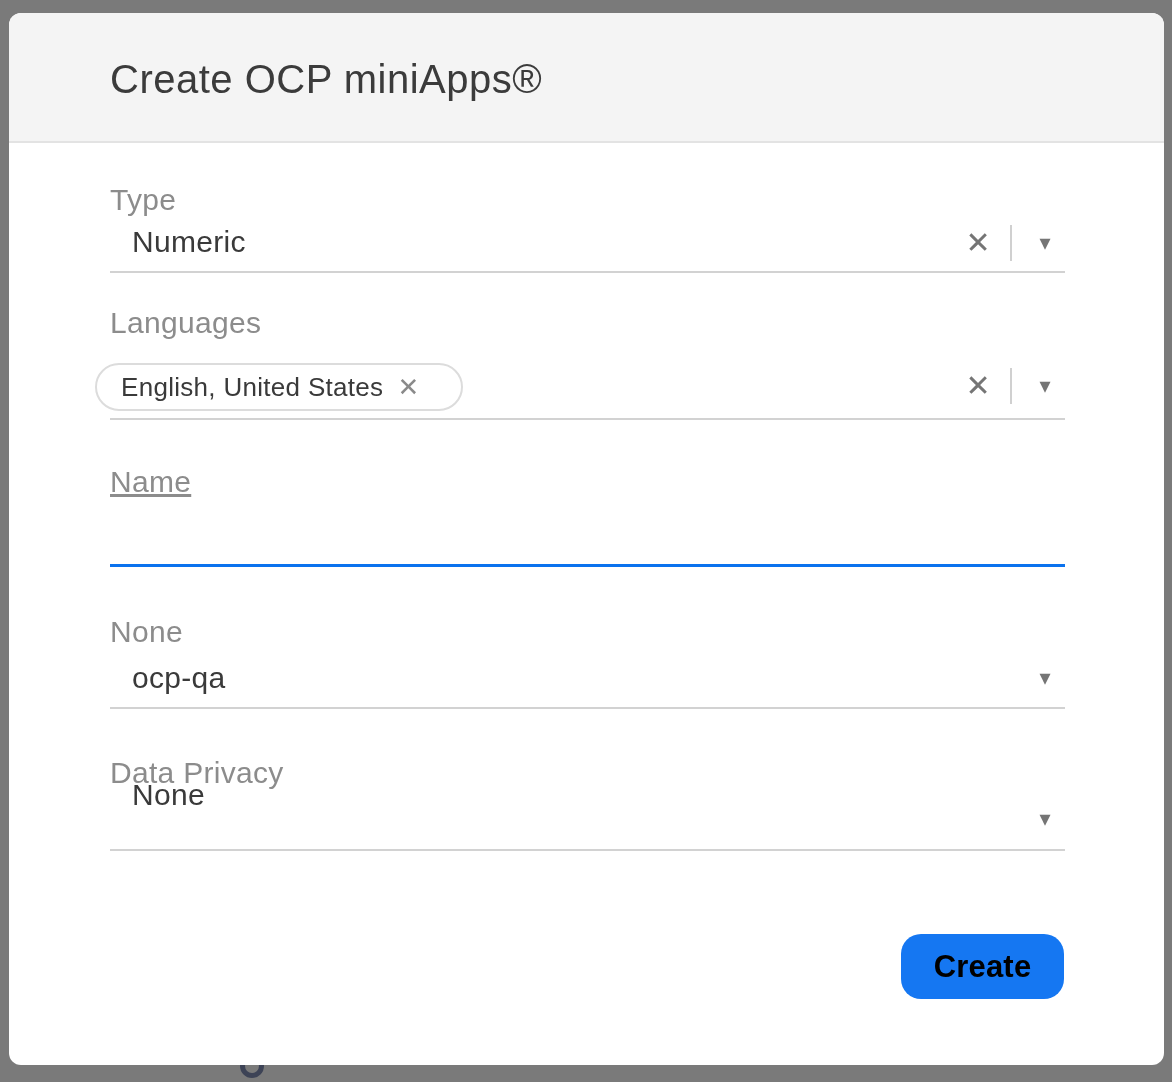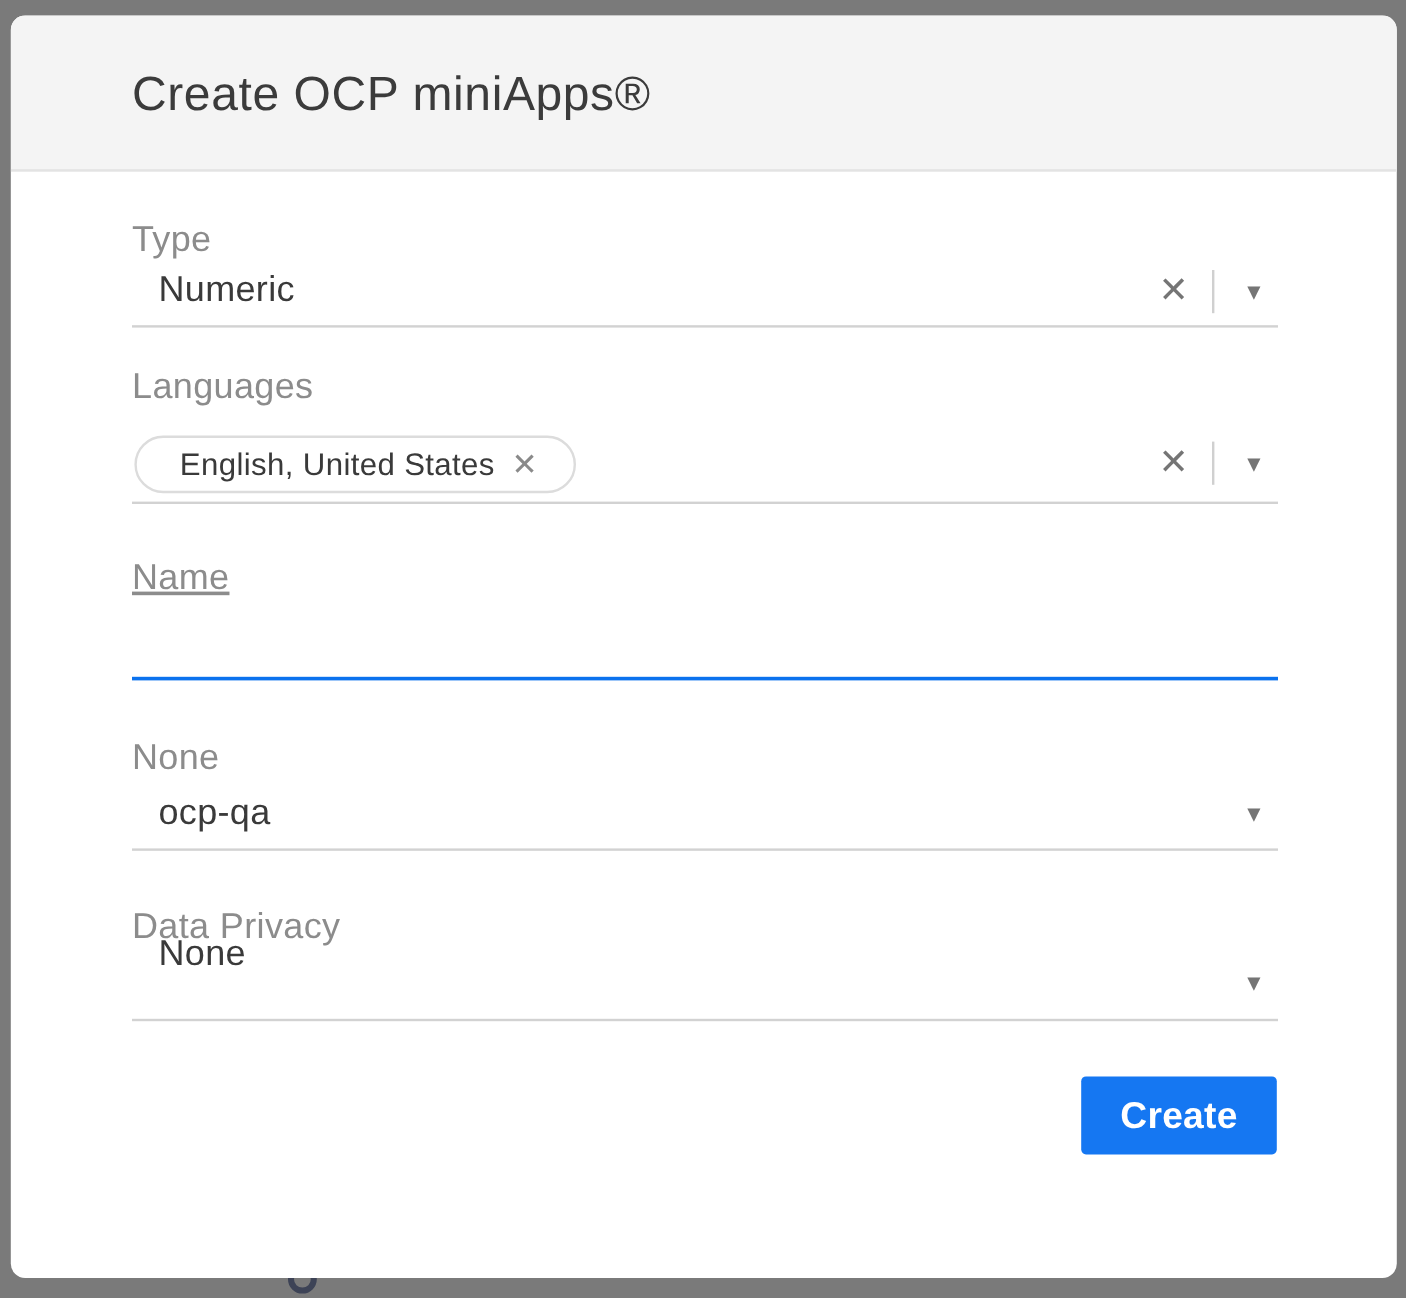--- a/index.html
+++ b/index.html
@@ -98,29 +98,28 @@
     font-size: 22px;
     line-height: 26px;
     color: #757575;
     text-align: center;
     cursor: pointer;
     user-select: none;
   }
 
   .chip {
     position: absolute;
-    left: 103px; top: 350px;
+    left: 86px; top: 350px;
     width: 368px; height: 48px;
     border: 2px solid #dcdcdc;
     border-radius: 24px;
     background: #ffffff;
     display: flex;
     align-items: center;
     padding: 0 18px 0 24px;
-    justify-content: center;
   }
   .chip-text {
     font-size: 26px;
     color: #3a3a3a;
     letter-spacing: 0.3px;
     white-space: nowrap;
   }
   .chip-x {
     margin-left: 14px;
     font-size: 26px;
@@ -150,26 +149,26 @@
     text-align: center;
     line-height: 40px;
     background: transparent;
     border: none;
     cursor: pointer;
     letter-spacing: 0.2px;
     font-family: "Liberation Sans", sans-serif;
   }
   .create-btn {
     position: absolute;
-    left: 892px; top: 884px;
+    left: 892px; top: 921px;
     width: 163px; height: 65px;
     background: #1577f2;
     border: none;
-    border-radius: 4px;
-    color: #ffffff;
+    border-radius: 20px;
+    color: #000000;
     font-size: 31px;
     font-weight: bold;
     cursor: pointer;
     letter-spacing: 0.2px;
     font-family: "Liberation Sans", sans-serif;
   }
 </style>
 </head>
 <body>
 

